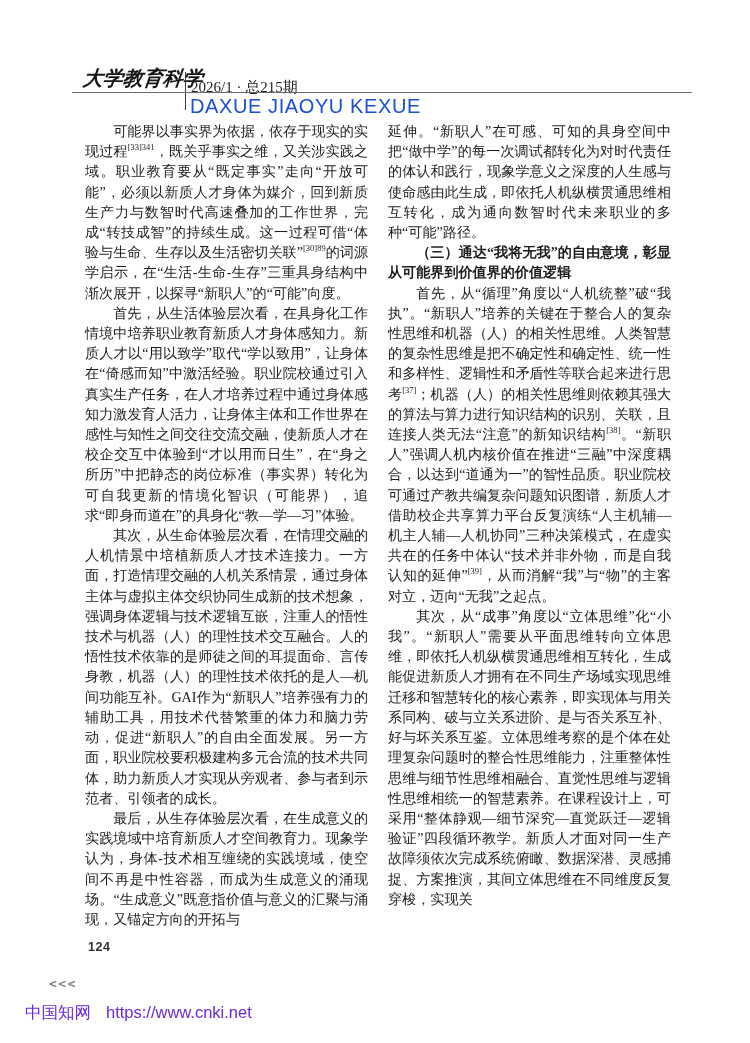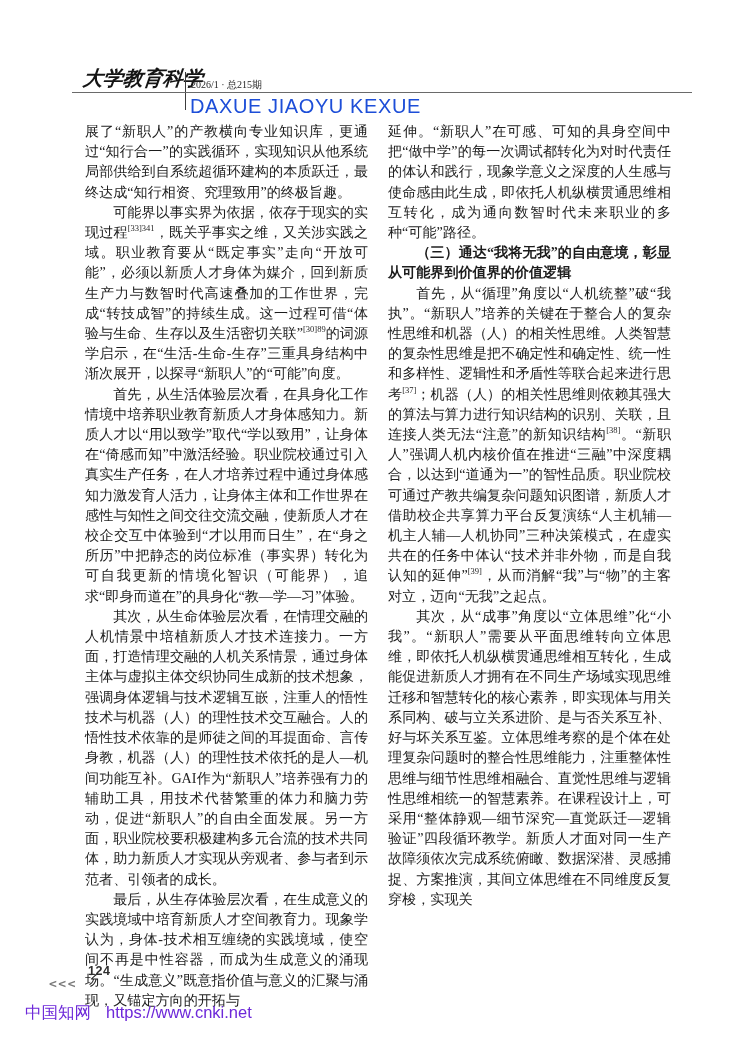--- a/index.html
+++ b/index.html
@@ -10,21 +10,21 @@
   
   .logo{
     position:absolute;left:83px;top:63px;width:104px;height:30px;
     font-family:"DejaVu Serif",serif;font-weight:bold;font-style:italic;
     font-size:20px;letter-spacing:0px;color:#141414;transform:skewX(-6deg);
     white-space:nowrap;line-height:30px;
   }
   .header-vline{position:absolute;left:185px;top:72px;width:1px;height:38px;background:#3c3c3c;}
   .header-hline{position:absolute;left:72px;top:92px;width:620px;height:1px;background:#6a6a6a;}
   .issue-info{
-    position:absolute;left:191px;top:78px;font-size:10px;color:#1f1f1f;
+    position:absolute;left:191px;top:78px;font-size:15px;color:#1f1f1f;
     font-family:"Liberation Serif",serif;white-space:nowrap;
   }
   .pinyin{
     position:absolute;left:190px;top:95px;font-size:20px;color:#1d4ed8;
     font-family:"Liberation Sans","DejaVu Sans",sans-serif;letter-spacing:0.6px;white-space:nowrap;
   }
   
   .col{
     position:absolute;top:121px;width:283px;
     font-size:14.1px;line-height:20.2px;text-align:justify;
@@ -36,21 +36,21 @@
   .para.no-indent{text-indent:0;}
   .para.heading{font-weight:bold;}
   sup{font-size:8.5px;line-height:0;vertical-align:super;letter-spacing:0;}
   
   .pagenav{
     position:absolute;left:49px;top:976px;
     font-family:"DejaVu Sans Mono",monospace;font-size:13px;font-weight:bold;
     color:#7b7b7b;letter-spacing:1.5px;cursor:pointer;
   }
   .pagenum{
-    position:absolute;left:88px;top:964px;
+    position:absolute;left:88px;top:940px;
     font-family:"Liberation Sans","DejaVu Sans",sans-serif;
     font-size:12.5px;font-weight:bold;color:#2e2e2e;letter-spacing:0.5px;
   }
   .watermark{
     position:absolute;left:25px;top:1002px;display:flex;gap:15px;align-items:baseline;
     font-family:"Liberation Sans","DejaVu Sans",sans-serif;
     font-size:16.5px;color:#6d28d9;
   }
 </style>
 </head>
@@ -58,21 +58,20 @@
 
 <div class="page">
 
   <div class="logo">大学教育科学</div>
   <div class="header-vline"></div>
   <div class="issue-info">2026/1 · 总215期</div>
   <div class="header-hline"></div>
   <div class="pinyin">DAXUE  JIAOYU  KEXUE</div>
 
   <div class="col col-left">
-      <p class="para no-indent">展了“新职人”的产教横向专业知识库，更通过“知行合一”的实践循环，实现知识从他系统局部供给到自系统超循环建构的本质跃迁，最终达成“知行相资、究理致用”的终极旨趣。</p>
       <p class="para">可能界以事实界为依据，依存于现实的实现过程<sup>[33]341</sup>，既关乎事实之维，又关涉实践之域。职业教育要从“既定事实”走向“开放可能”，必须以新质人才身体为媒介，回到新质生产力与数智时代高速叠加的工作世界，完成“转技成智”的持续生成。这一过程可借“体验与生命、生存以及生活密切关联”<sup>[30]89</sup>的词源学启示，在“生活-生命-生存”三重具身结构中渐次展开，以探寻“新职人”的“可能”向度。</p>
       <p class="para">首先，从生活体验层次看，在具身化工作情境中培养职业教育新质人才身体感知力。新质人才以“用以致学”取代“学以致用”，让身体在“倚感而知”中激活经验。职业院校通过引入真实生产任务，在人才培养过程中通过身体感知力激发育人活力，让身体主体和工作世界在感性与知性之间交往交流交融，使新质人才在校企交互中体验到“才以用而日生”，在“身之所历”中把静态的岗位标准（事实界）转化为可自我更新的情境化智识（可能界），追求“即身而道在”的具身化“教—学—习”体验。</p>
       <p class="para">其次，从生命体验层次看，在情理交融的人机情景中培植新质人才技术连接力。一方面，打造情理交融的人机关系情景，通过身体主体与虚拟主体交织协同生成新的技术想象，强调身体逻辑与技术逻辑互嵌，注重人的悟性技术与机器（人）的理性技术交互融合。人的悟性技术依靠的是师徒之间的耳提面命、言传身教，机器（人）的理性技术依托的是人—机间功能互补。GAI作为“新职人”培养强有力的辅助工具，用技术代替繁重的体力和脑力劳动，促进“新职人”的自由全面发展。另一方面，职业院校要积极建构多元合流的技术共同体，助力新质人才实现从旁观者、参与者到示范者、引领者的成长。</p>
       <p class="para">最后，从生存体验层次看，在生成意义的实践境域中培育新质人才空间教育力。现象学认为，身体-技术相互缠绕的实践境域，使空间不再是中性容器，而成为生成意义的涌现场。“生成意义”既意指价值与意义的汇聚与涌现，又锚定方向的开拓与</p>
     </div>
   <div class="col col-right">
       <p class="para no-indent">延伸。“新职人”在可感、可知的具身空间中把“做中学”的每一次调试都转化为对时代责任的体认和践行，现象学意义之深度的人生感与使命感由此生成，即依托人机纵横贯通思维相互转化，成为通向数智时代未来职业的多种“可能”路径。</p>
       <p class="para heading">（三）通达“我将无我”的自由意境，彰显从可能界到价值界的价值逻辑</p>
       <p class="para">首先，从“循理”角度以“人机统整”破“我执”。“新职人”培养的关键在于整合人的复杂性思维和机器（人）的相关性思维。人类智慧的复杂性思维是把不确定性和确定性、统一性和多样性、逻辑性和矛盾性等联合起来进行思考<sup>[37]</sup>；机器（人）的相关性思维则依赖其强大的算法与算力进行知识结构的识别、关联，且连接人类无法“注意”的新知识结构<sup>[38]</sup>。“新职人”强调人机内核价值在推进“三融”中深度耦合，以达到“道通为一”的智性品质。职业院校可通过产教共编复杂问题知识图谱，新质人才借助校企共享算力平台反复演练“人主机辅—机主人辅—人机协同”三种决策模式，在虚实共在的任务中体认“技术并非外物，而是自我认知的延伸”<sup>[39]</sup>，从而消解“我”与“物”的主客对立，迈向“无我”之起点。</p>
       <p class="para">其次，从“成事”角度以“立体思维”化“小我”。“新职人”需要从平面思维转向立体思维，即依托人机纵横贯通思维相互转化，生成能促进新质人才拥有在不同生产场域实现思维迁移和智慧转化的核心素养，即实现体与用关系同构、破与立关系进阶、是与否关系互补、好与坏关系互鉴。立体思维考察的是个体在处理复杂问题时的整合性思维能力，注重整体性思维与细节性思维相融合、直觉性思维与逻辑性思维相统一的智慧素养。在课程设计上，可采用“整体静观—细节深究—直觉跃迁—逻辑验证”四段循环教学。新质人才面对同一生产故障须依次完成系统俯瞰、数据深潜、灵感捕捉、方案推演，其间立体思维在不同维度反复穿梭，实现关</p>

